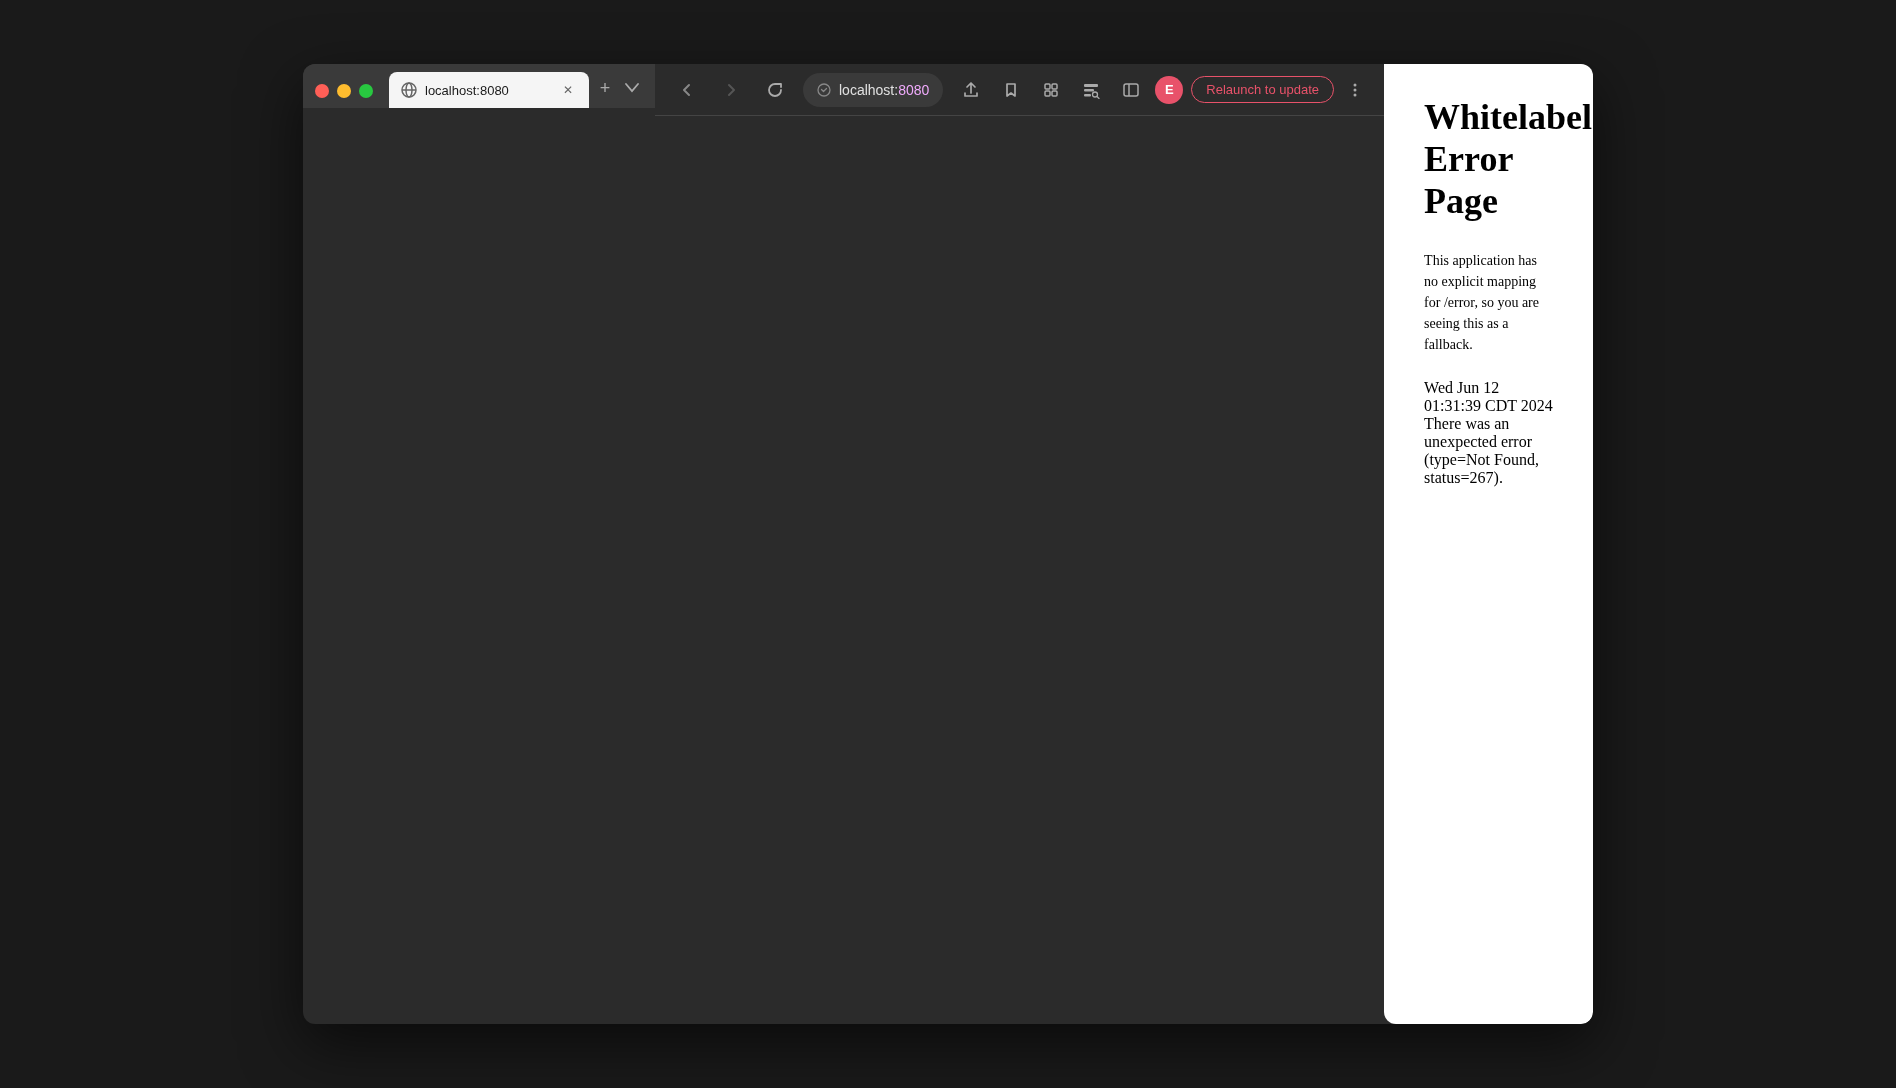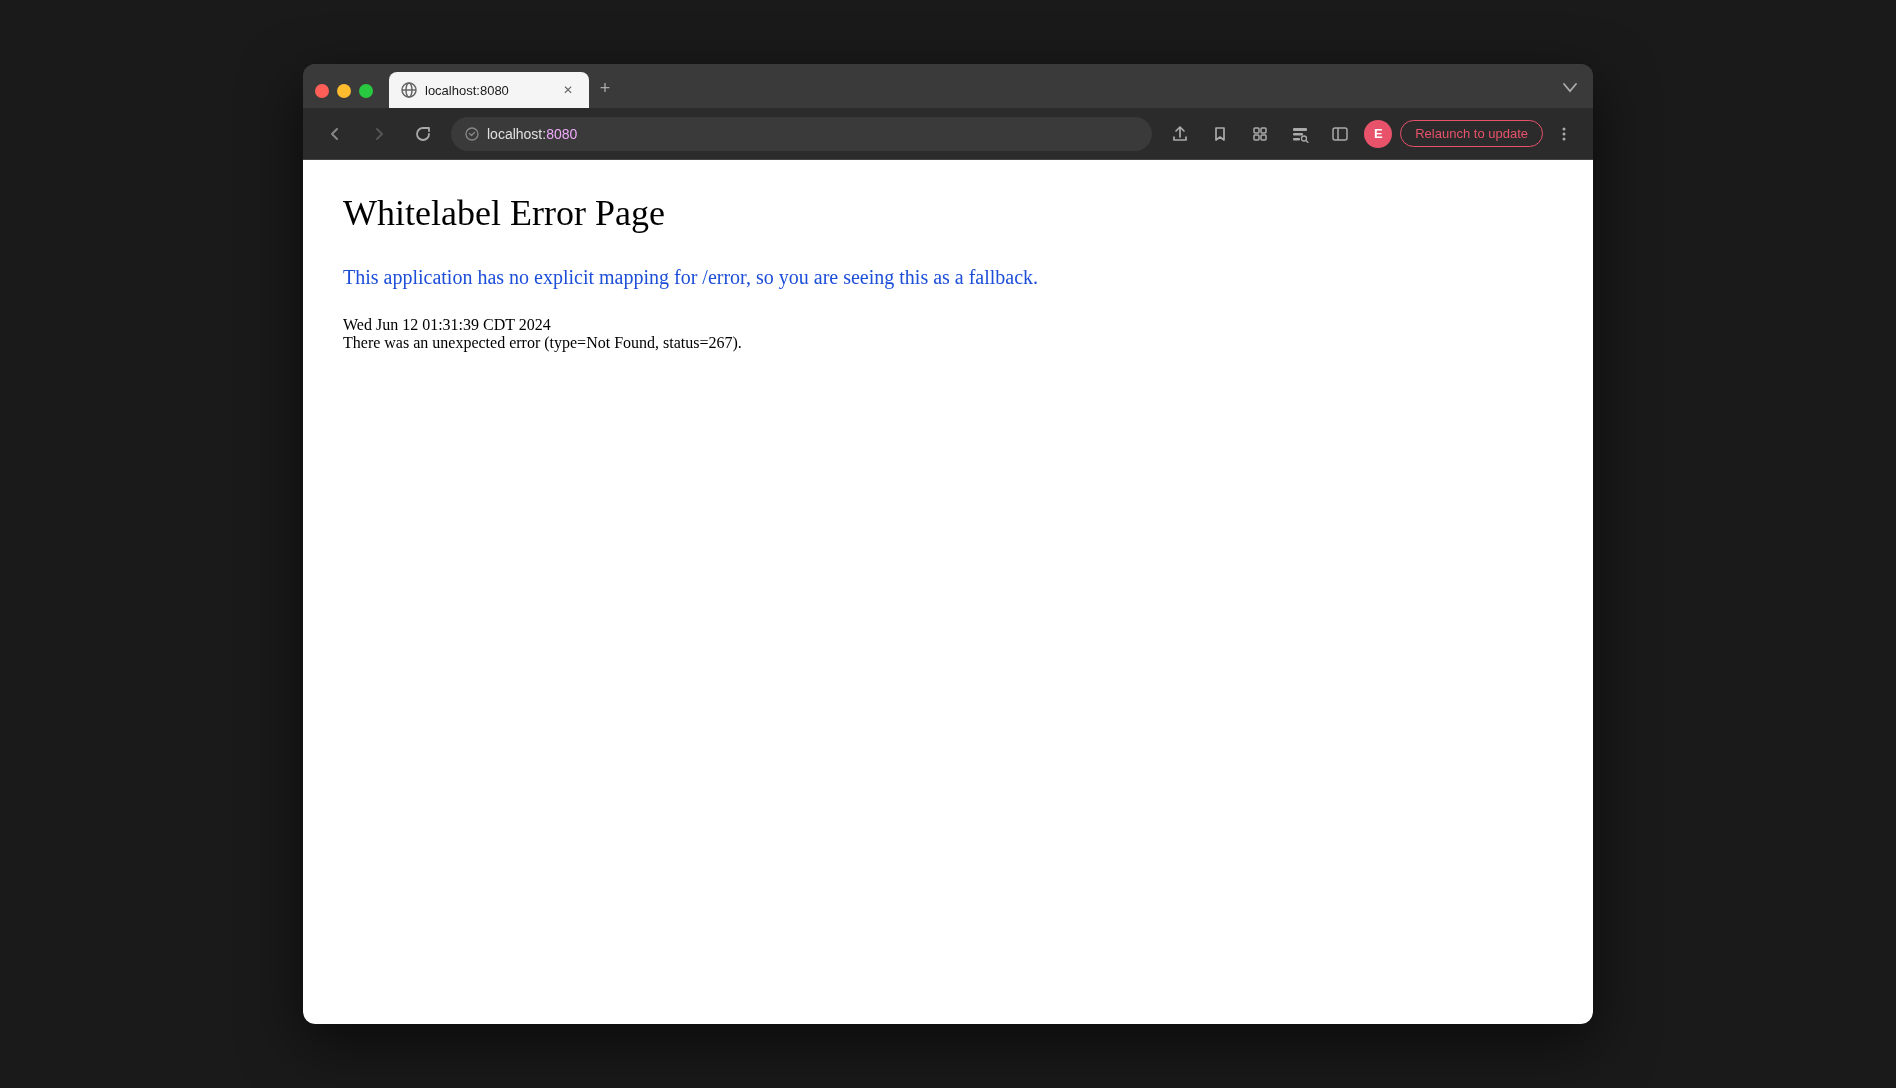--- a/index.html
+++ b/index.html
@@ -14,21 +14,20 @@
       font-family: -apple-system, BlinkMacSystemFont, 'Segoe UI', sans-serif;
     }
 
     .browser-window {
       width: 1290px;
       height: 960px;
       background: #2b2b2b;
       border-radius: 12px;
       overflow: hidden;
       display: flex;
-      flex-direction: column;
       box-shadow: 0 20px 60px rgba(0,0,0,0.6);
     }
 
     
     .tab-bar {
       background: #3a3a3a;
       height: 44px;
       display: flex;
       align-items: flex-end;
       padding: 0 12px;
@@ -258,29 +257,29 @@
     .page-content {
       flex: 1;
       background: #ffffff;
       overflow-y: auto;
       padding: 32px 40px;
       border-radius: 0 0 12px 12px;
     }
 
     .error-heading {
       font-size: 36px;
-      font-weight: 400;
+      font-weight: 700;
       color: #000;
       margin-bottom: 28px;
       font-family: Georgia, 'Times New Roman', serif;
     }
 
     .error-description {
-      font-size: 20px;
-      color: #1d4ed8;
+      font-size: 14px;
+      color: #000000;
       margin-bottom: 24px;
       line-height: 1.5;
       font-family: Georgia, 'Times New Roman', serif;
     }
 
     .error-timestamp {
       font-size: 16px;
       color: #000;
       margin-bottom: 0;
       font-family: Liberation Serif, serif;

